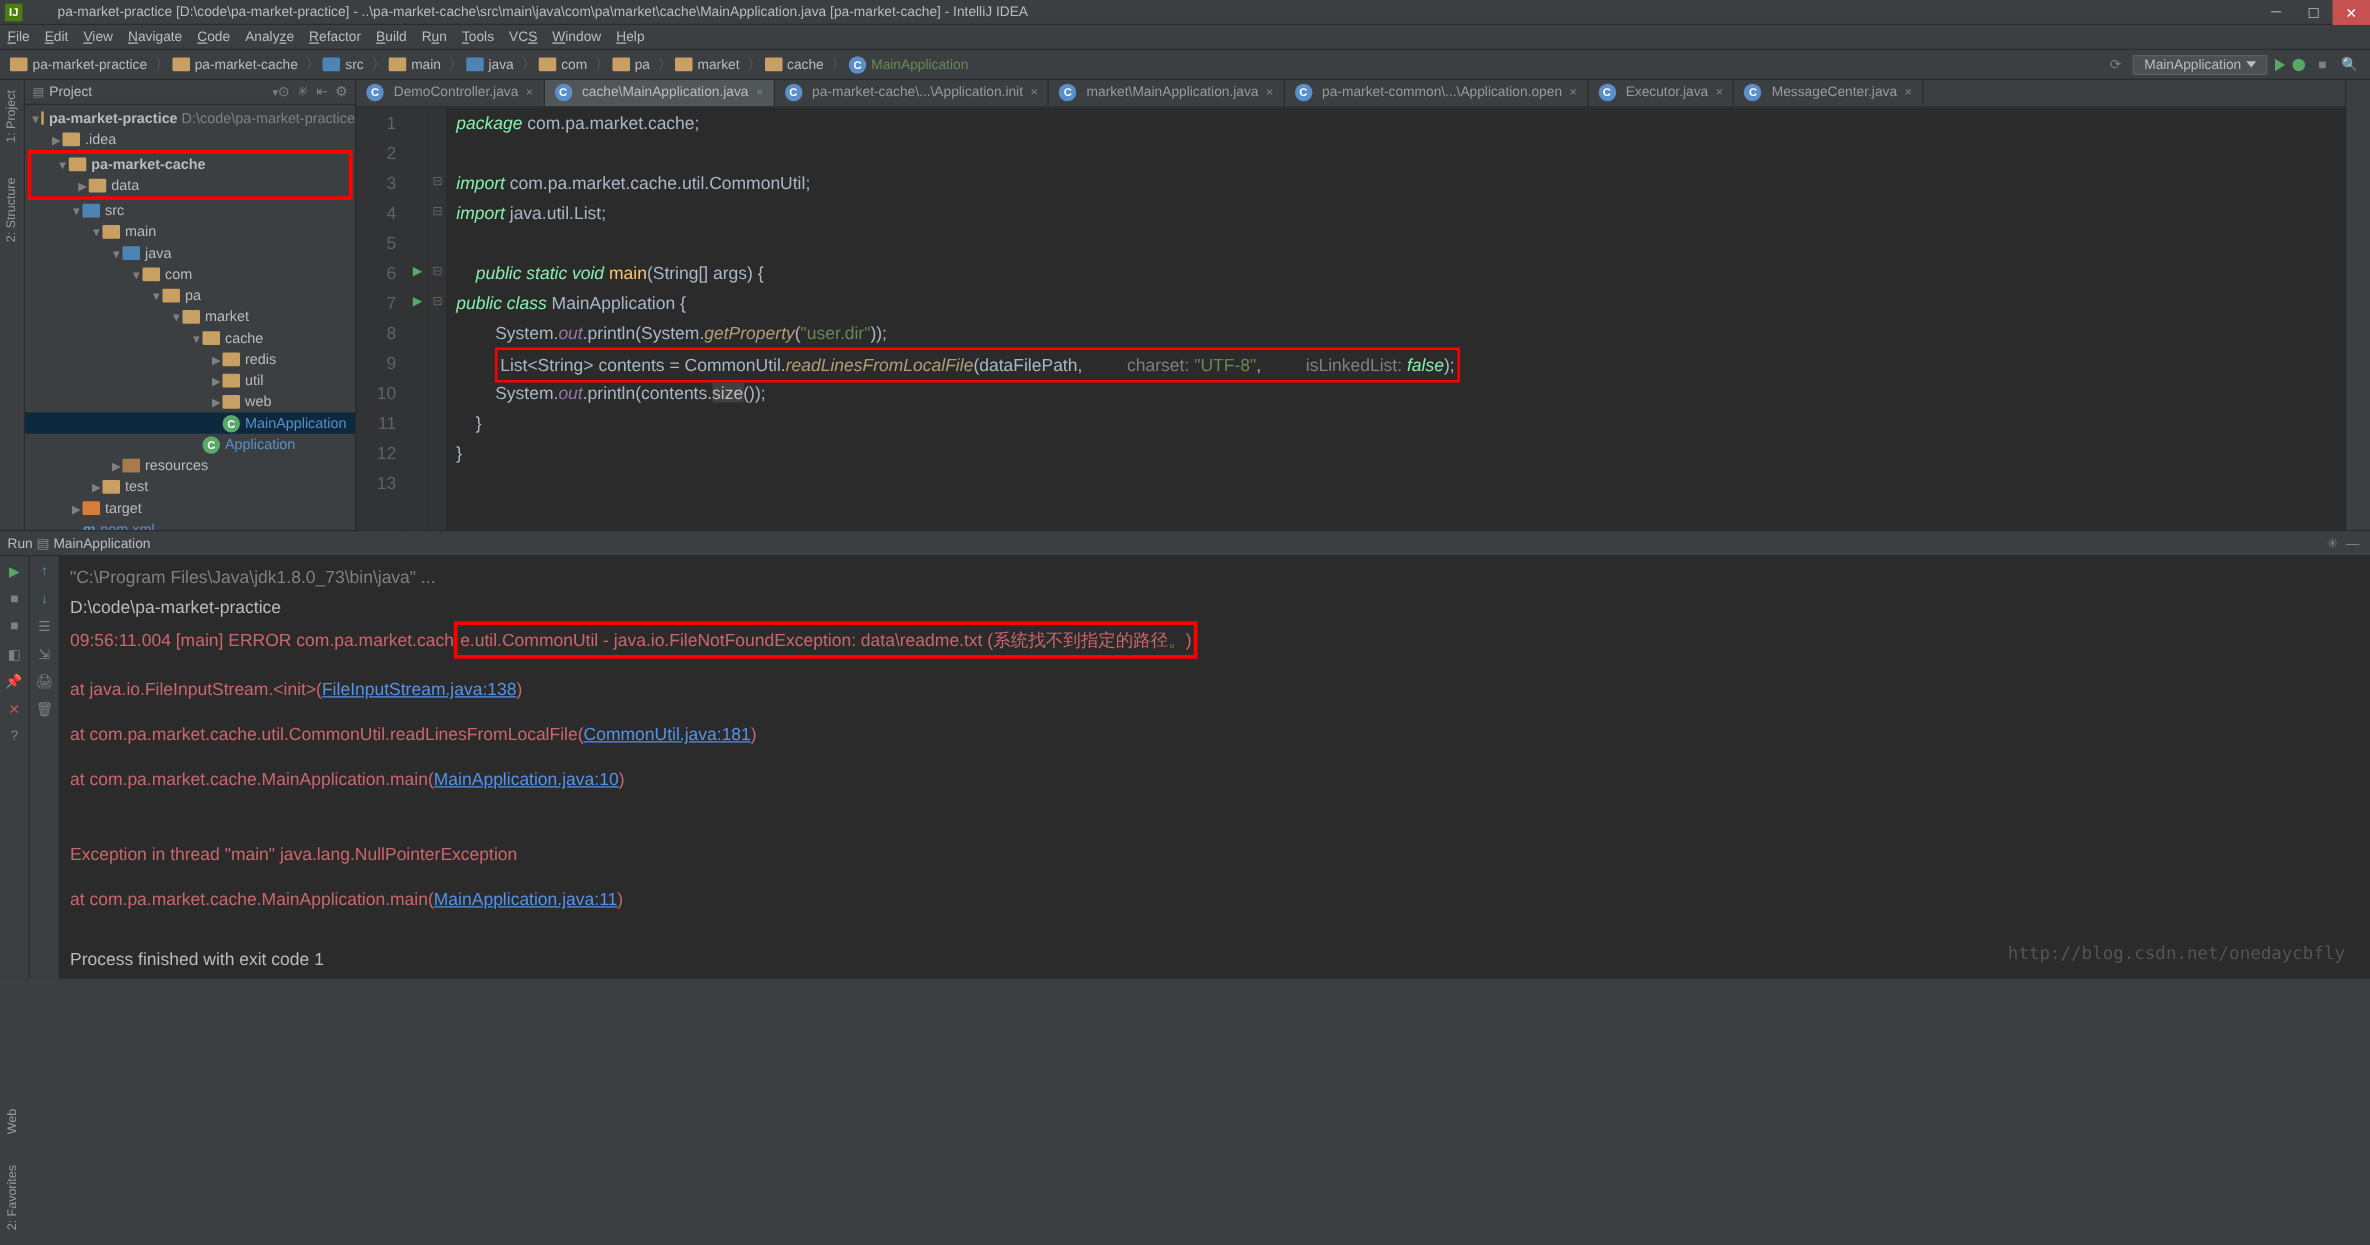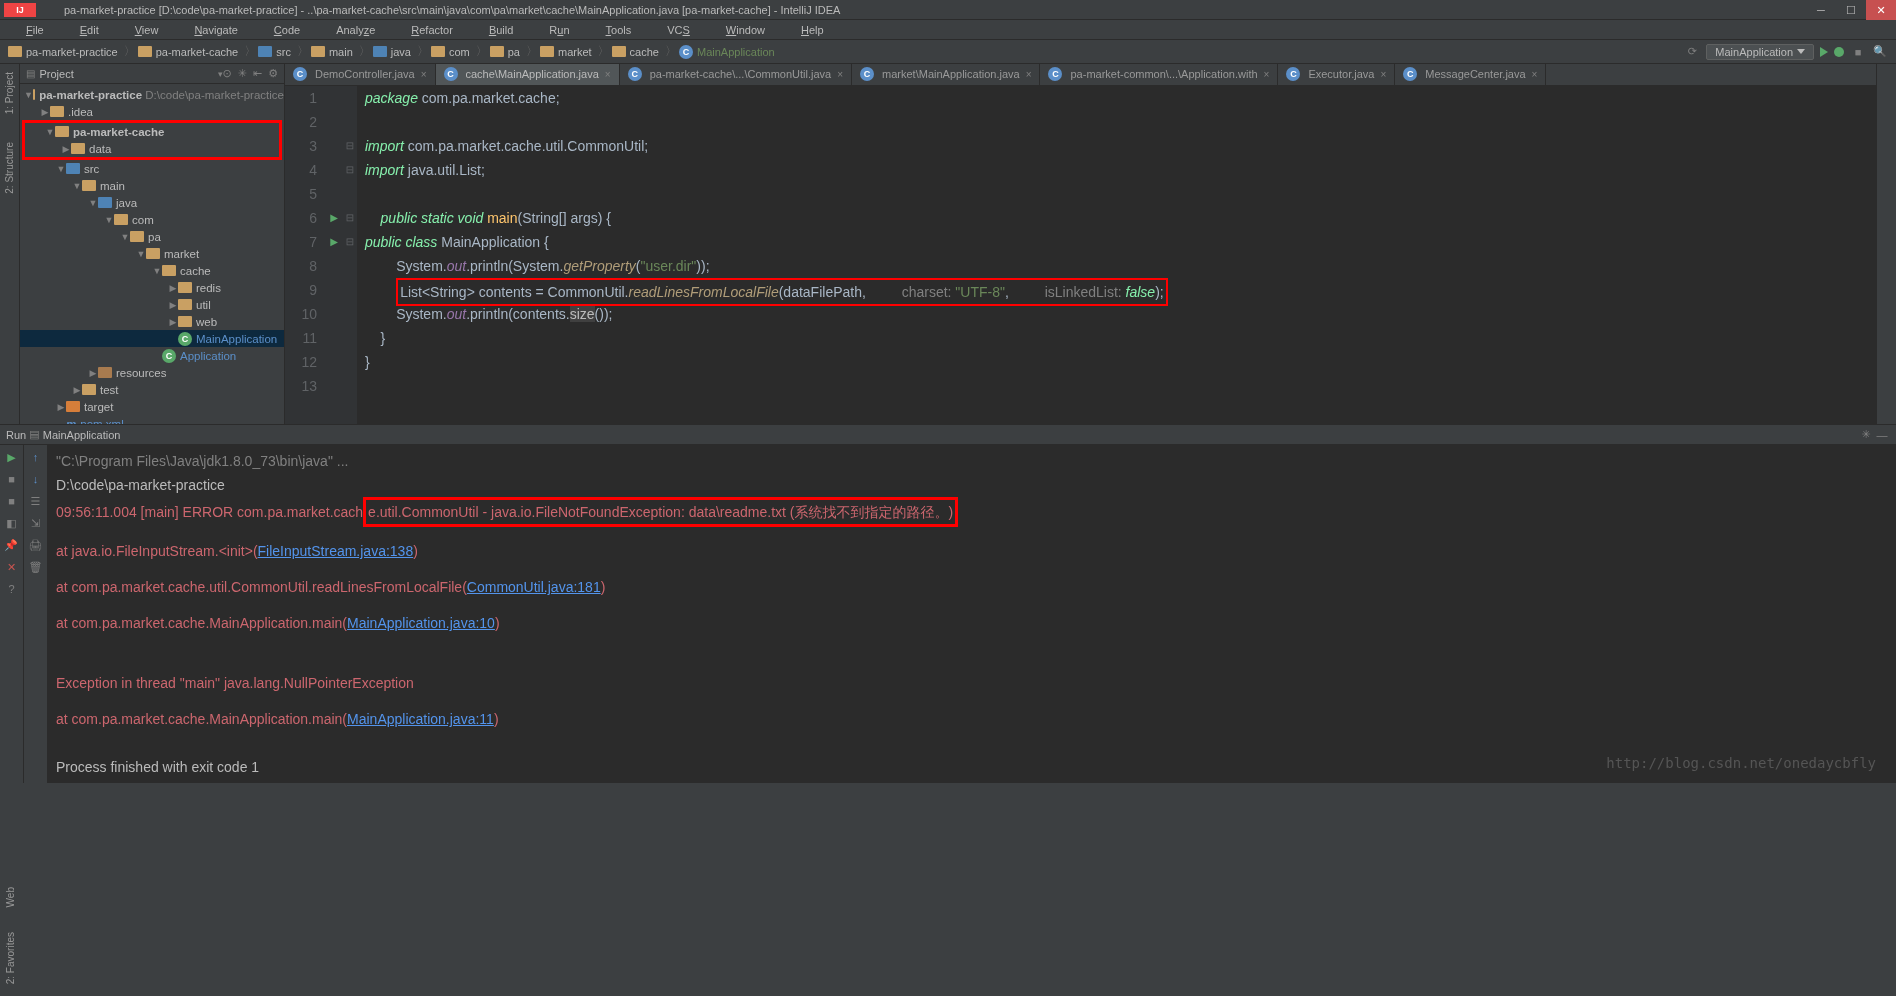--- a/index.html
+++ b/index.html
@@ -1,23 +1,23 @@
 <!DOCTYPE html>
 <html><head>
 <meta charset="utf-8">
 <style>
 * { margin:0; padding:0; box-sizing:border-box; font-family:"Segoe UI",Arial,sans-serif; }
 body { background:#3c3f41; color:#bbbbbb; font-size:12px; width:1896px; height:996px; overflow:hidden; position:relative; }
 .titlebar { background:#3c3f41; height:20px; display:flex; align-items:center; padding:0 4px; border-bottom:1px solid #2b2b2b; }
-.titlebar-icon { width:32px; height:14px; background:#ef4444; margin-right:6px; display:inline-flex; align-items:center; justify-content:center; font-size:9px; color:#fff; font-weight:bold; }
+.titlebar-icon { width:14px; height:14px; background:#4d7c0f; margin-right:6px; display:inline-flex; align-items:center; justify-content:center; font-size:9px; color:#fff; font-weight:bold; }
 .titlebar-text { font-size:11px; color:#bbbbbb;padding-left:22px; }
 .win-controls { position:absolute; right:0; top:0; display:flex; }
 .win-btn { width:30px; height:20px; display:flex; align-items:center; justify-content:center; font-size:11px; color:#bbb; }
 .win-close { background:#c75050; color:#fff; }
-.menubar { background:#3c3f41; height:20px; display:flex; align-items:center; padding:0 20px; border-bottom:1px solid #2b2b2b;gap:24px; }
+.menubar { background:#3c3f41; height:20px; display:flex; align-items:center; padding:0 0; border-bottom:1px solid #2b2b2b; }
 .menubar-item { padding:0 6px; font-size:11px; color:#bbbbbb; cursor:pointer; }
 .menubar-item u { text-decoration:underline; }
 .navbar { background:#3c3f41; height:24px; display:flex; align-items:center; padding:0 8px; border-bottom:1px solid #2b2b2b; }
 .folder-icon { width:14px; height:11px; background:#c9a063; margin-right:4px; display:inline-block; border-radius:1px; }
 .folder-icon.blue { background:#4e83b5; }
 .folder-icon.orange { background:#d67e3a; }
 .crumb { display:flex; align-items:center; font-size:11px; color:#bbbbbb; margin-right:4px; }
 .crumb-sep { color:#666; margin:0 2px; }
 .class-badge { width:14px; height:14px; background:#5b8fc9; border-radius:50%; display:inline-flex; align-items:center; justify-content:center; font-size:9px; color:#fff; font-weight:bold; margin-right:4px; }
 .run-selector { margin-left:auto; display:flex; align-items:center; gap:6px; }
@@ -292,31 +292,31 @@
           <span>DemoController.java</span>
           <span class="close-x">×</span>
         </div>
       <div class="tab active">
           <span class="class-badge">C</span>
           <span>cache\MainApplication.java</span>
           <span class="close-x">×</span>
         </div>
       <div class="tab">
           <span class="class-badge">C</span>
-          <span>pa-market-cache\...\CommonUtil.java</span>
+          <span>pa-market-cache\...\Application.init</span>
           <span class="close-x">×</span>
         </div>
       <div class="tab">
           <span class="class-badge">C</span>
           <span>market\MainApplication.java</span>
           <span class="close-x">×</span>
         </div>
       <div class="tab">
           <span class="class-badge">C</span>
-          <span>pa-market-common\...\Application.with</span>
+          <span>pa-market-common\...\Application.open</span>
           <span class="close-x">×</span>
         </div>
       <div class="tab">
           <span class="class-badge">C</span>
           <span>Executor.java</span>
           <span class="close-x">×</span>
         </div>
       <div class="tab">
           <span class="class-badge">C</span>
           <span>MessageCenter.java</span>

